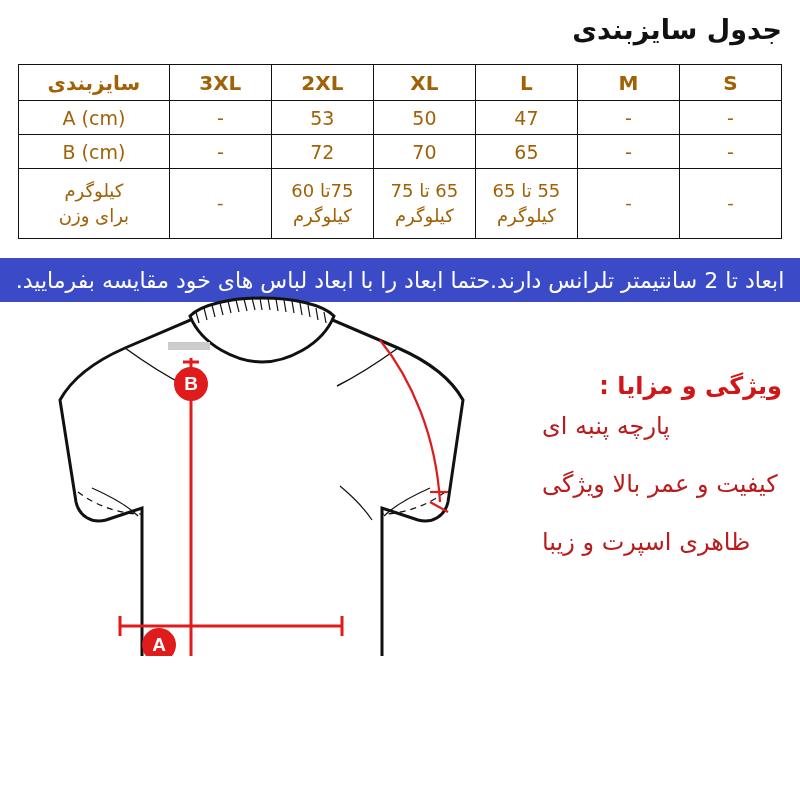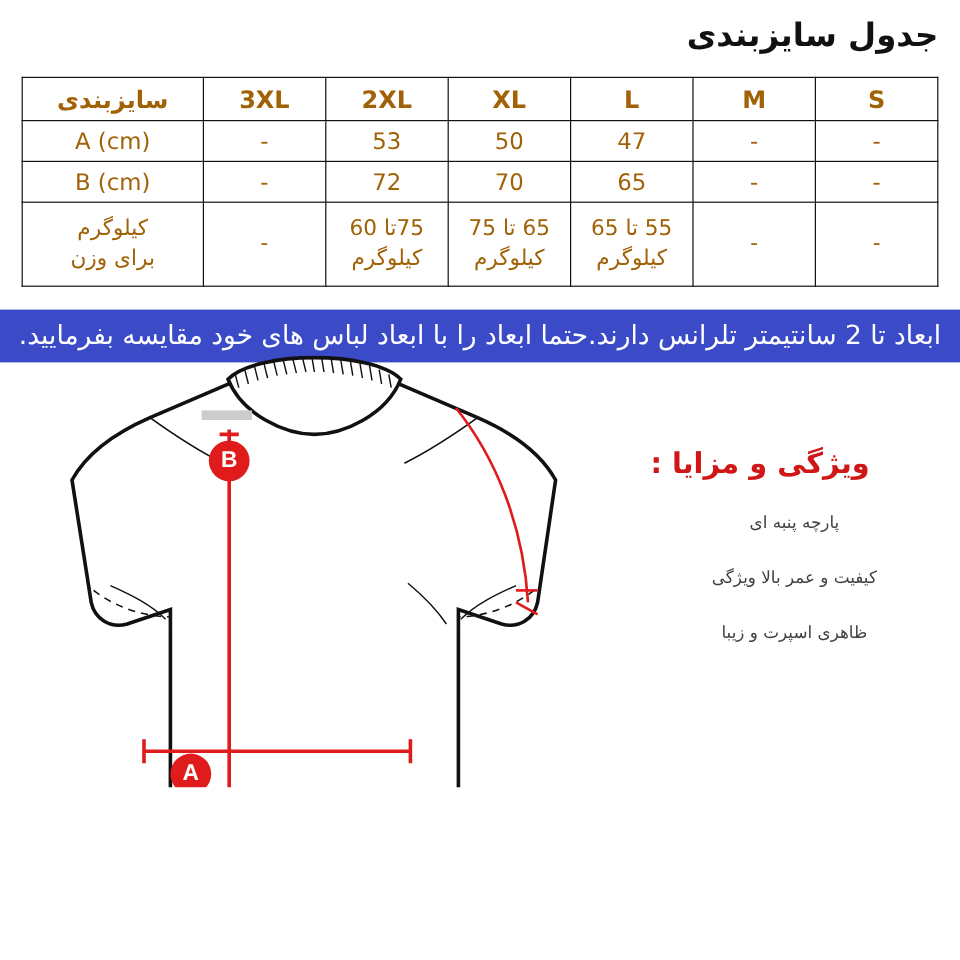--- a/index.html
+++ b/index.html
@@ -74,28 +74,28 @@
     position: absolute;
     top: 372px; right: 18px;
     width: 240px;
     direction: rtl;
     text-align: right;
   }
   .features .feat-title {
     color: #d01616;
     font-size: 24px;
     font-weight: bold;
-    margin-bottom: 28px;
+    margin-bottom: 12px;
+    text-align: right;
+  }
+  .features .feat-item {
+    color: #b91c1c;
+    font-size: 24px;
+    margin-bottom: 30px;
     text-align: left;
-  }
-  .features .feat-item {
-    color: #404040;
-    font-size: 14px;
-    margin-bottom: 30px;
-    text-align: center;
     white-space: nowrap;
   }
 
   
   .diagram {
     position: absolute;
     left: 0px; top: 296px;
     width: 520px; height: 504px;
   }
   .diagram svg { display: block; }

